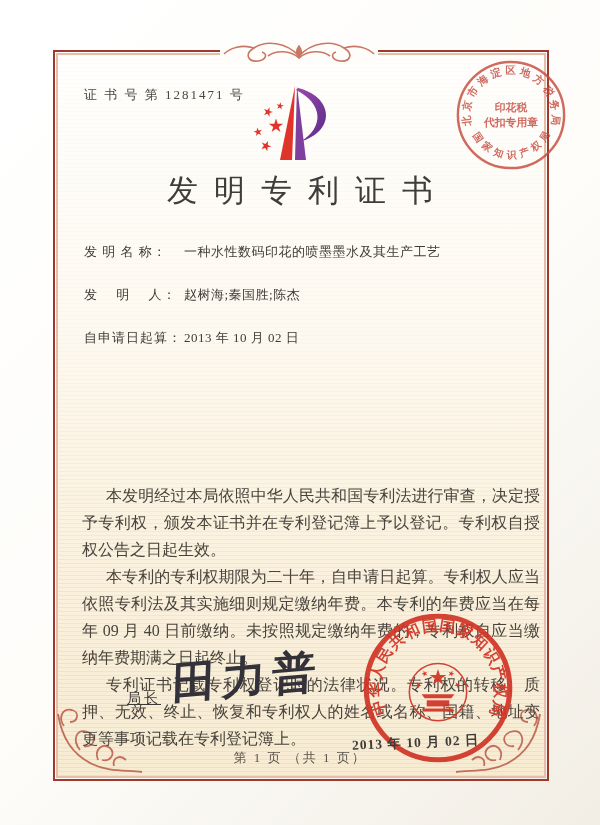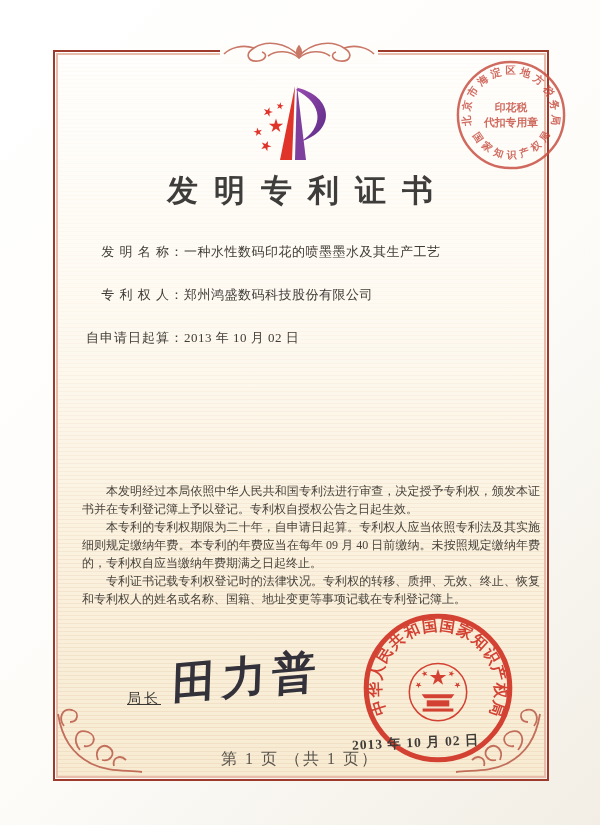--- a/index.html
+++ b/index.html
@@ -7,38 +7,38 @@
         background:linear-gradient(135deg,#ffffff 0%,#fdfcf9 55%,#f2eee5 100%);
         font-family:"Liberation Serif","DejaVu Serif",serif;}
   .frame{position:absolute;left:53px;top:50px;width:492px;height:727px;border:2px solid #9e3a2b;}
   .frame-light{position:absolute;inset:1px;border:2px solid #e7bcab;}
   .inner-bg{position:absolute;inset:3px;background:linear-gradient(180deg,#fffefc 0%,#fefaf2 35%,#fbf2e0 65%,#f7ebd2 100%);}
   .texture{position:absolute;inset:3px;pointer-events:none;
         background:repeating-linear-gradient(0deg,rgba(204,148,106,.14) 0 1px,rgba(255,255,255,0) 1px 4px);
         -webkit-mask-image:linear-gradient(180deg,rgba(0,0,0,.15) 0%,rgba(0,0,0,.3) 40%,rgba(0,0,0,.85) 72%,#000 100%);
         mask-image:linear-gradient(180deg,rgba(0,0,0,.15) 0%,rgba(0,0,0,.3) 40%,rgba(0,0,0,.85) 72%,#000 100%);}
   .cert-number{position:absolute;left:84px;top:86px;font-size:13px;letter-spacing:2px;color:#4a463f;}
-  .title{position:absolute;left:0;right:0;top:170px;text-align:center;font-size:31px;font-weight:700;
+  .title{position:absolute;left:0;right:0;top:170px;text-align:center;font-size:31px;font-weight:400;
          letter-spacing:16px;text-indent:16px;color:#3e3d3b;}
   .fields{position:absolute;left:84px;top:244px;width:440px;font-size:13px;color:#3f3b35;}
   .field-row{margin-bottom:28px;line-height:15px;white-space:nowrap;}
-  .field-label{display:inline-block;width:100px;letter-spacing:1px;text-align:right;}
+  .field-label{display:inline-block;width:100px;letter-spacing:1px;}
   .field-value{letter-spacing:.5px;}
-  .paras{position:absolute;left:82px;top:482px;width:458px;font-size:12px;line-height:18px;
+  .paras{position:absolute;left:82px;top:482px;width:458px;font-size:16px;line-height:27px;
          color:#48433c;text-align:justify;}
   .paras p{margin:0;text-indent:24px;}
   .sig-title{position:absolute;left:127px;top:690px;font-size:14px;letter-spacing:3px;color:#3c3a37;text-decoration:underline;}
   .sig-name{position:absolute;left:172px;top:648px;font-size:44px;font-weight:600;color:#33323a;
             transform:rotate(-5deg) skewX(-7deg);letter-spacing:6px;
             font-family:"Liberation Serif",serif;}
   .stamp-tax{position:absolute;left:452px;top:56px;width:118px;height:118px;opacity:.82;}
   .stamp-office{position:absolute;left:356px;top:606px;width:164px;height:164px;opacity:.93;}
   .stamp-date{position:absolute;left:352px;top:733px;width:170px;font-size:13.5px;font-weight:700;
               color:#3f3b37;letter-spacing:1px;transform:rotate(-2.5deg);}
-  .footer{position:absolute;left:0;right:0;top:749px;text-align:center;font-size:16px;
+  .footer{position:absolute;left:0;right:0;top:749px;text-align:center;font-size:13px;
           letter-spacing:2px;color:#5a544c;border-radius:6px;}
   .logo{position:absolute;left:236px;top:76px;width:126px;height:94px;}
   .flourish-top{position:absolute;left:204px;top:36px;width:190px;height:34px;}
   .corner{position:absolute;width:96px;height:96px;}
   .corner.bl{left:50px;top:680px;}
   .corner.br{left:452px;top:680px;transform:scaleX(-1);}
   .hidden-defs{position:absolute;width:0;height:0;overflow:hidden;}
 </style>
 </head>
 <body>
@@ -84,20 +84,21 @@
   <svg class="corner br" viewBox="0 0 96 96">
     <g stroke="#b5513e" stroke-width="1.8" fill="none" opacity=".8">
       <path d="M8 34 C 12 58 22 74 42 84 C 58 92 76 90 92 92"></path>
       <path d="M30 70 C 22 60 26 48 38 52 C 48 56 44 68 34 66"></path>
       <path d="M48 80 C 44 70 52 62 60 68 C 66 74 60 82 52 80"></path>
       <path d="M14 46 C 8 38 12 28 22 30 C 30 32 28 42 20 42"></path>
       <path d="M64 86 C 62 78 70 74 76 80"></path>
     </g>
   </svg>
 
+  <div class="cert-number">证 书 号 第 1281471 号</div>
 
   <svg class="logo" viewBox="0 0 126 94">
     <defs>
       <linearGradient id="pgrad" x1="0" y1="0" x2="1" y2="1">
         <stop offset="0" stop-color="#9a4bb0"></stop>
           <stop offset="1" stop-color="#5b2a86"></stop>
       </linearGradient>
     </defs>
     <path d="M62 12 C 96 20 102 54 64 66 C 88 52 88 28 60 14 Z" fill="url(#pgrad)"></path>
     <polygon points="59,10 44,84 56,84" fill="#e0342b"></polygon>
@@ -127,21 +128,21 @@
     <text x="60" y="71" text-anchor="middle" font-size="11" fill="#c64b3e" font-weight="700">代扣专用章</text>
   </svg>
 
   <div class="title">发明专利证书</div>
 
   <div class="fields">
     <div class="field-row">
       <span class="field-label">发 明 名 称：</span><span class="field-value">一种水性数码印花的喷墨墨水及其生产工艺</span>
     </div>
     <div class="field-row">
-      <span class="field-label">专 利 权 人：</span><span class="field-value">郑州鸿盛数码科技股份有限公司</span>
+      <span class="field-label">发　 明　 人：</span><span class="field-value">赵树海;秦国胜;陈杰</span>
     </div>
     <div class="field-row">
       <span class="field-label">自申请日起算：</span><span class="field-value">2013 年 10 月 02 日</span>
     </div>
   </div>
 
   <div class="paras">
     <p>本发明经过本局依照中华人民共和国专利法进行审查，决定授予专利权，颁发本证书并在专利登记簿上予以登记。专利权自授权公告之日起生效。</p>
     <p>本专利的专利权期限为二十年，自申请日起算。专利权人应当依照专利法及其实施细则规定缴纳年费。本专利的年费应当在每年 09 月 40 日前缴纳。未按照规定缴纳年费的，专利权自应当缴纳年费期满之日起终止。</p>
     <p>专利证书记载专利权登记时的法律状况。专利权的转移、质押、无效、终止、恢复和专利权人的姓名或名称、国籍、地址变更等事项记载在专利登记簿上。</p>

